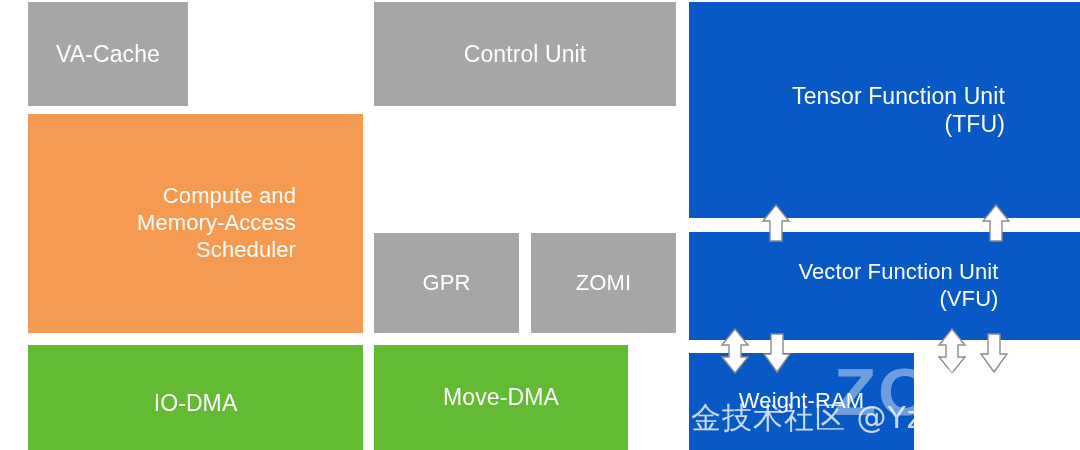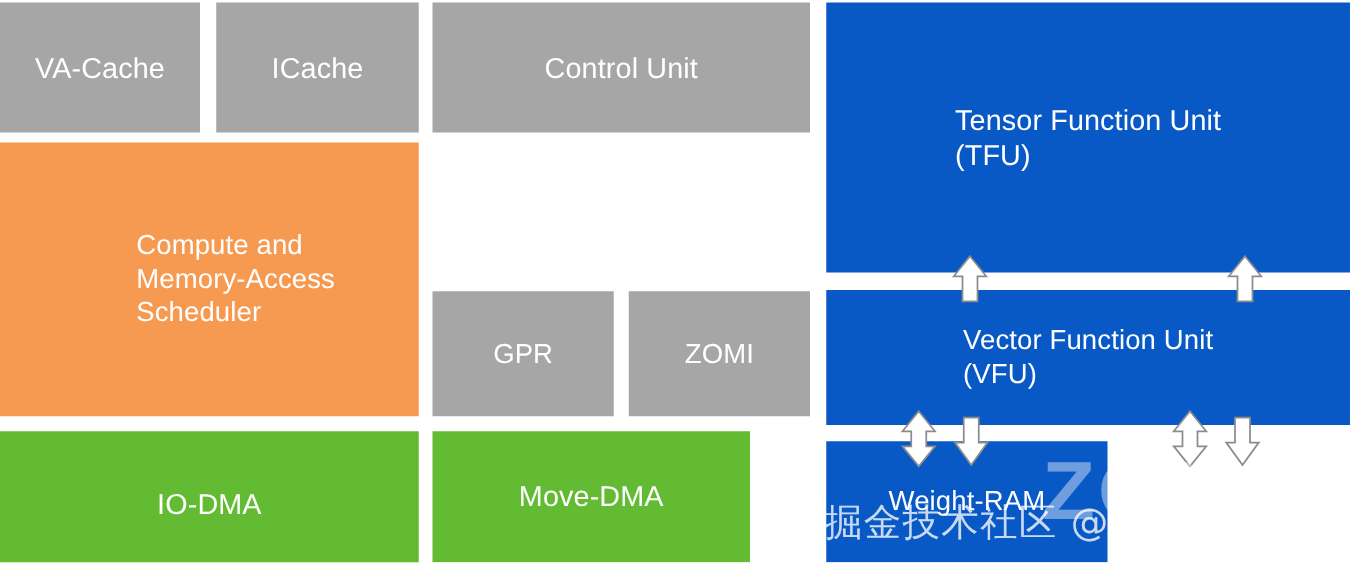--- a/index.html
+++ b/index.html
@@ -16,25 +16,26 @@
     height: 450px;
     background: #ffffff;
     overflow: hidden;
   }
   .block {
     position: absolute;
     box-sizing: border-box;
     display: flex;
     align-items: center;
     justify-content: center;
-    text-align: left;
+    text-align: right;
     color: #ffffff;
     line-height: 1.22;
     letter-spacing: 0.1px;
     white-space: pre-line;
+    margin-left: 28px;
     -webkit-font-smoothing: antialiased;
   }
   .gray   { background: #a6a6a6; }
   .orange { background: #f79a51; padding-left: 42px; }
   .green  { background: #62bb33; }
   .blue   { background: #0859c6; }
 
   
   .b-vacache   { left: 0px;   top: 2px;   width: 160px; height: 104px; font-size: 23px; }
   .b-icache    { left: 173px; top: 2px;   width: 162px; height: 104px; font-size: 23px; }
@@ -86,21 +87,20 @@
     transform: translateX(-140px);
   }
 </style>
 </head>
 <body>
 
 <div id="diagram">
 
   <div class="block gray b-vacache">VA-Cache</div>
 
-  <div class="block gray b-icache">ICache</div>
 
   <div class="block orange b-sched">Compute and
 Memory-Access
 Scheduler</div>
 
   <div class="block green b-iodma">IO-DMA</div>
 
   <div class="block gray b-cu">Control Unit</div>
 
 

